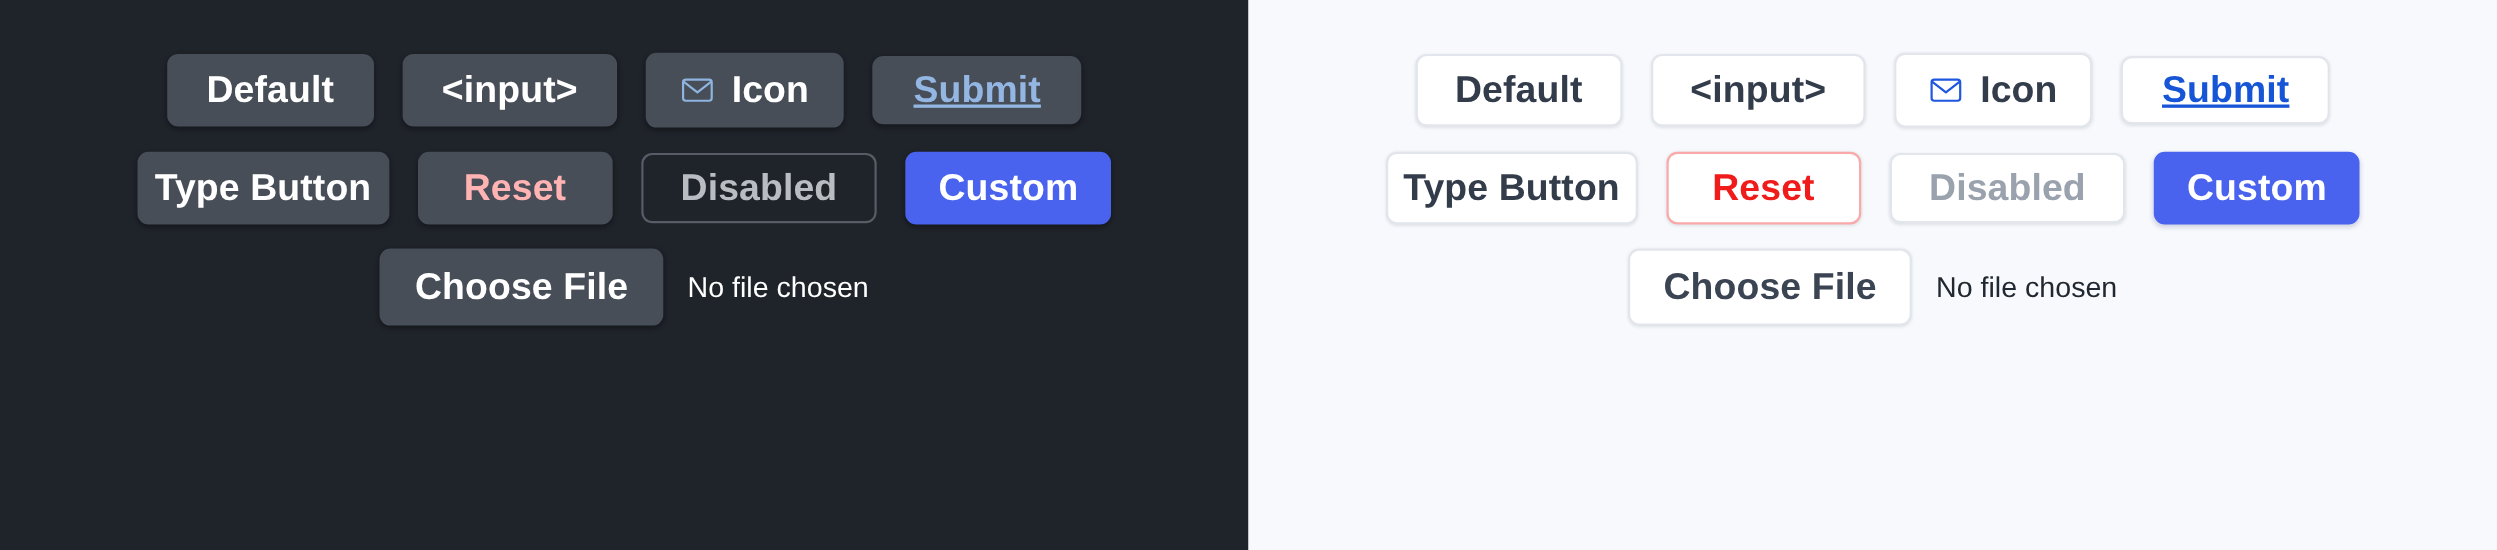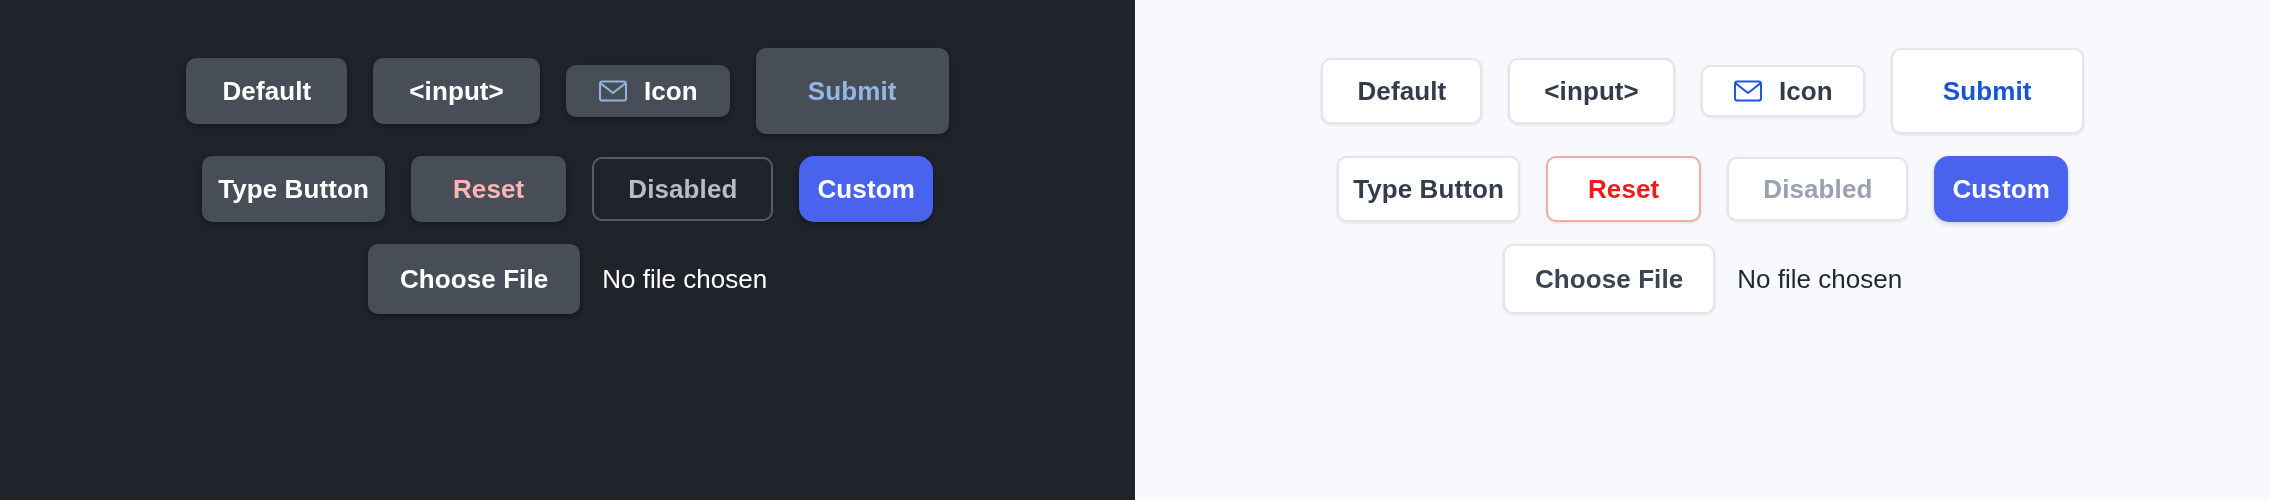--- a/index.html
+++ b/index.html
@@ -59,21 +59,21 @@
   
   .btn {
     display: inline-flex;
     align-items: center;
     justify-content: center;
     gap: 16px;
     border-radius: 10px;
     border: 2px solid transparent;
     font-family: "Liberation Sans", sans-serif;
     font-weight: bold;
-    font-size: 26px;
+    font-size: 34px;
     line-height: 1;
     white-space: nowrap;
     cursor: pointer;
     letter-spacing: 0.1px;
   }
 
   
   .d-solid {
     background: #474e58;
     color: #ffffff;
@@ -163,26 +163,26 @@
     font-family: "Liberation Sans", sans-serif;
     font-size: 26px;
     font-weight: normal;
     margin-left: 22px;
     white-space: nowrap;
   }
 
   
   .sz-default   { padding: 0 34px; height: 66px; }
   .sz-input     { padding: 0 34px; height: 66px; }
-  .sz-icon      { padding: 0 30px; height: 52px; }
-  .sz-submit    { padding: 0 50px; height: 86px; }
+  .sz-icon      { padding: 0 30px; height: 68px; }
+  .sz-submit    { padding: 0 35px; height: 62px; text-decoration: underline; }
   .sz-typebtn   { padding: 0 14px; height: 66px; }
   .sz-reset     { padding: 1px 40px; height: 66px; }
   .sz-disabled  { padding: 0 34px; height: 64px; }
-  .sz-custom    { padding: 0 16px; height: 66px; border-radius: 15px; }
+  .sz-custom    { padding: 0 28px; height: 66px; }
   .sz-file      { padding: 0 30px; height: 70px; }
 
   .env-icon {
     display: inline-flex;
     align-items: center;
     justify-content: center;
     width: 30px;
     height: 24px;
     flex: 0 0 auto;
   }

